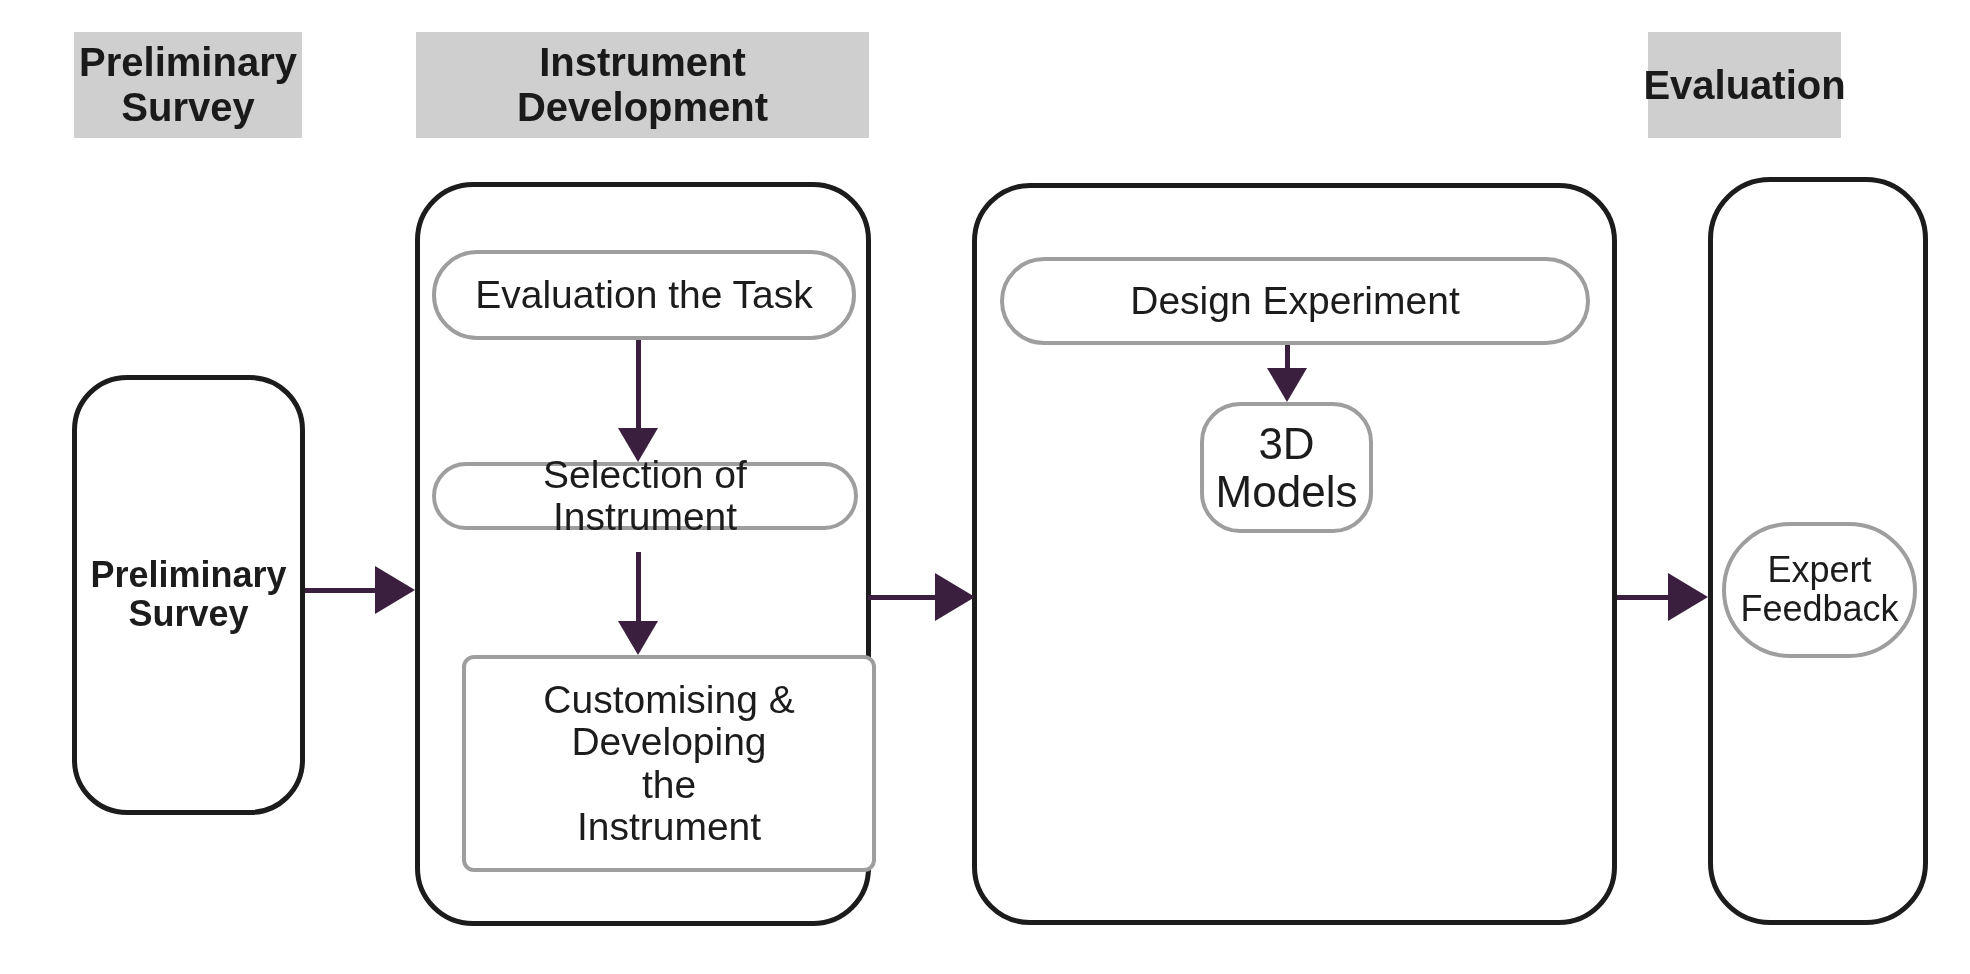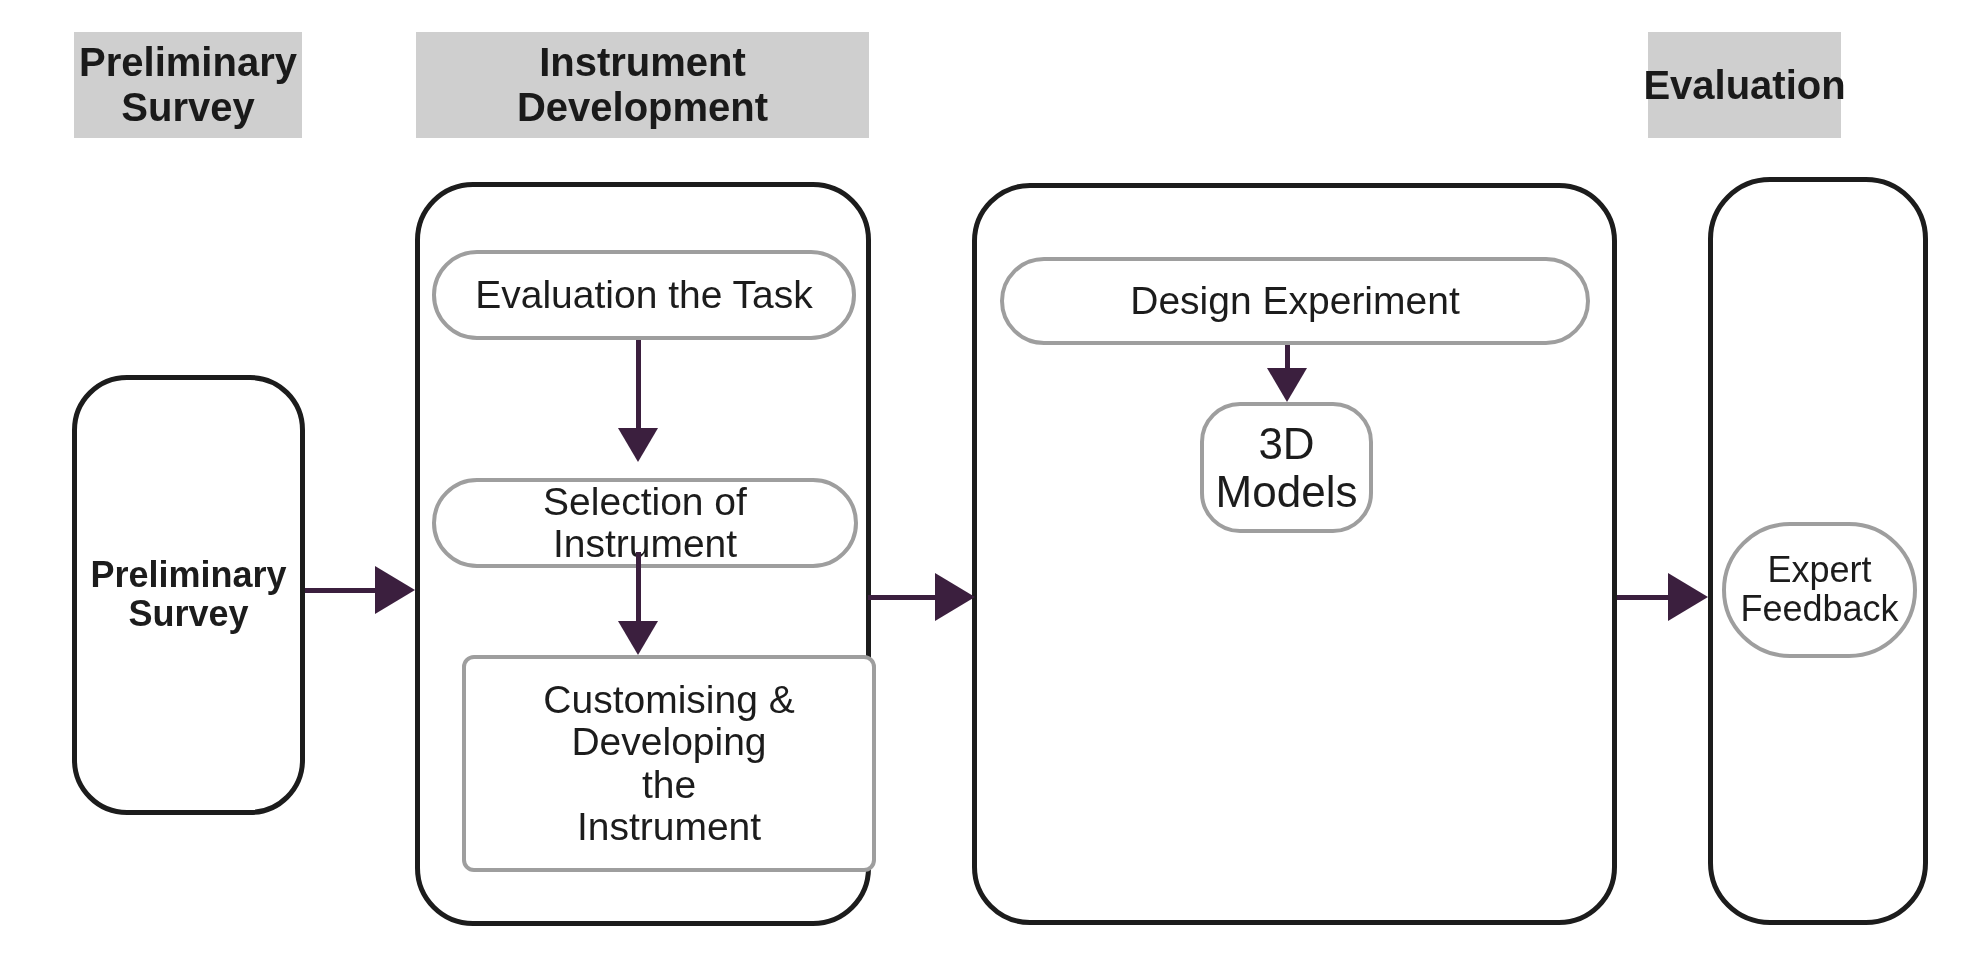--- a/index.html
+++ b/index.html
@@ -63,21 +63,21 @@
     line-height: 1.08;
     color: #1c1c1c;
   }
   .node.gray-border { border: 4px solid #9e9e9e; }
   #node-preliminary {
     left: 72px; top: 375px; width: 233px; height: 440px;
     border: 5px solid #1c1c1c; border-radius: 55px;
     font-weight: bold; font-size: 36px;
   }
   #node-identifying { left: 432px;  top: 250px; width: 424px; height: 90px;  border-radius: 46px; }
-  #node-selection   { left: 432px;  top: 462px; width: 426px; height: 90px;  border-radius: 46px; margin-top: 16px; }
+  #node-selection   { left: 432px;  top: 462px; width: 426px; height: 68px;  border-radius: 46px; }
   #node-customising { left: 446px;  top: 655px; width: 414px; height: 217px; border-radius: 12px; margin-left: 16px; }
   #node-design-exp  { left: 1000px; top: 257px; width: 590px; height: 88px;  border-radius: 45px; }
   #node-3d-models   { left: 1200px; top: 402px; width: 173px; height: 131px; border-radius: 40px; font-size: 44px; }
   #node-expert      { left: 1722px; top: 522px; width: 195px; height: 136px; border-radius: 68px; font-size: 36px; }
 
   
   .arrow-h {
     position: absolute;
     display: flex;
     align-items: center;

